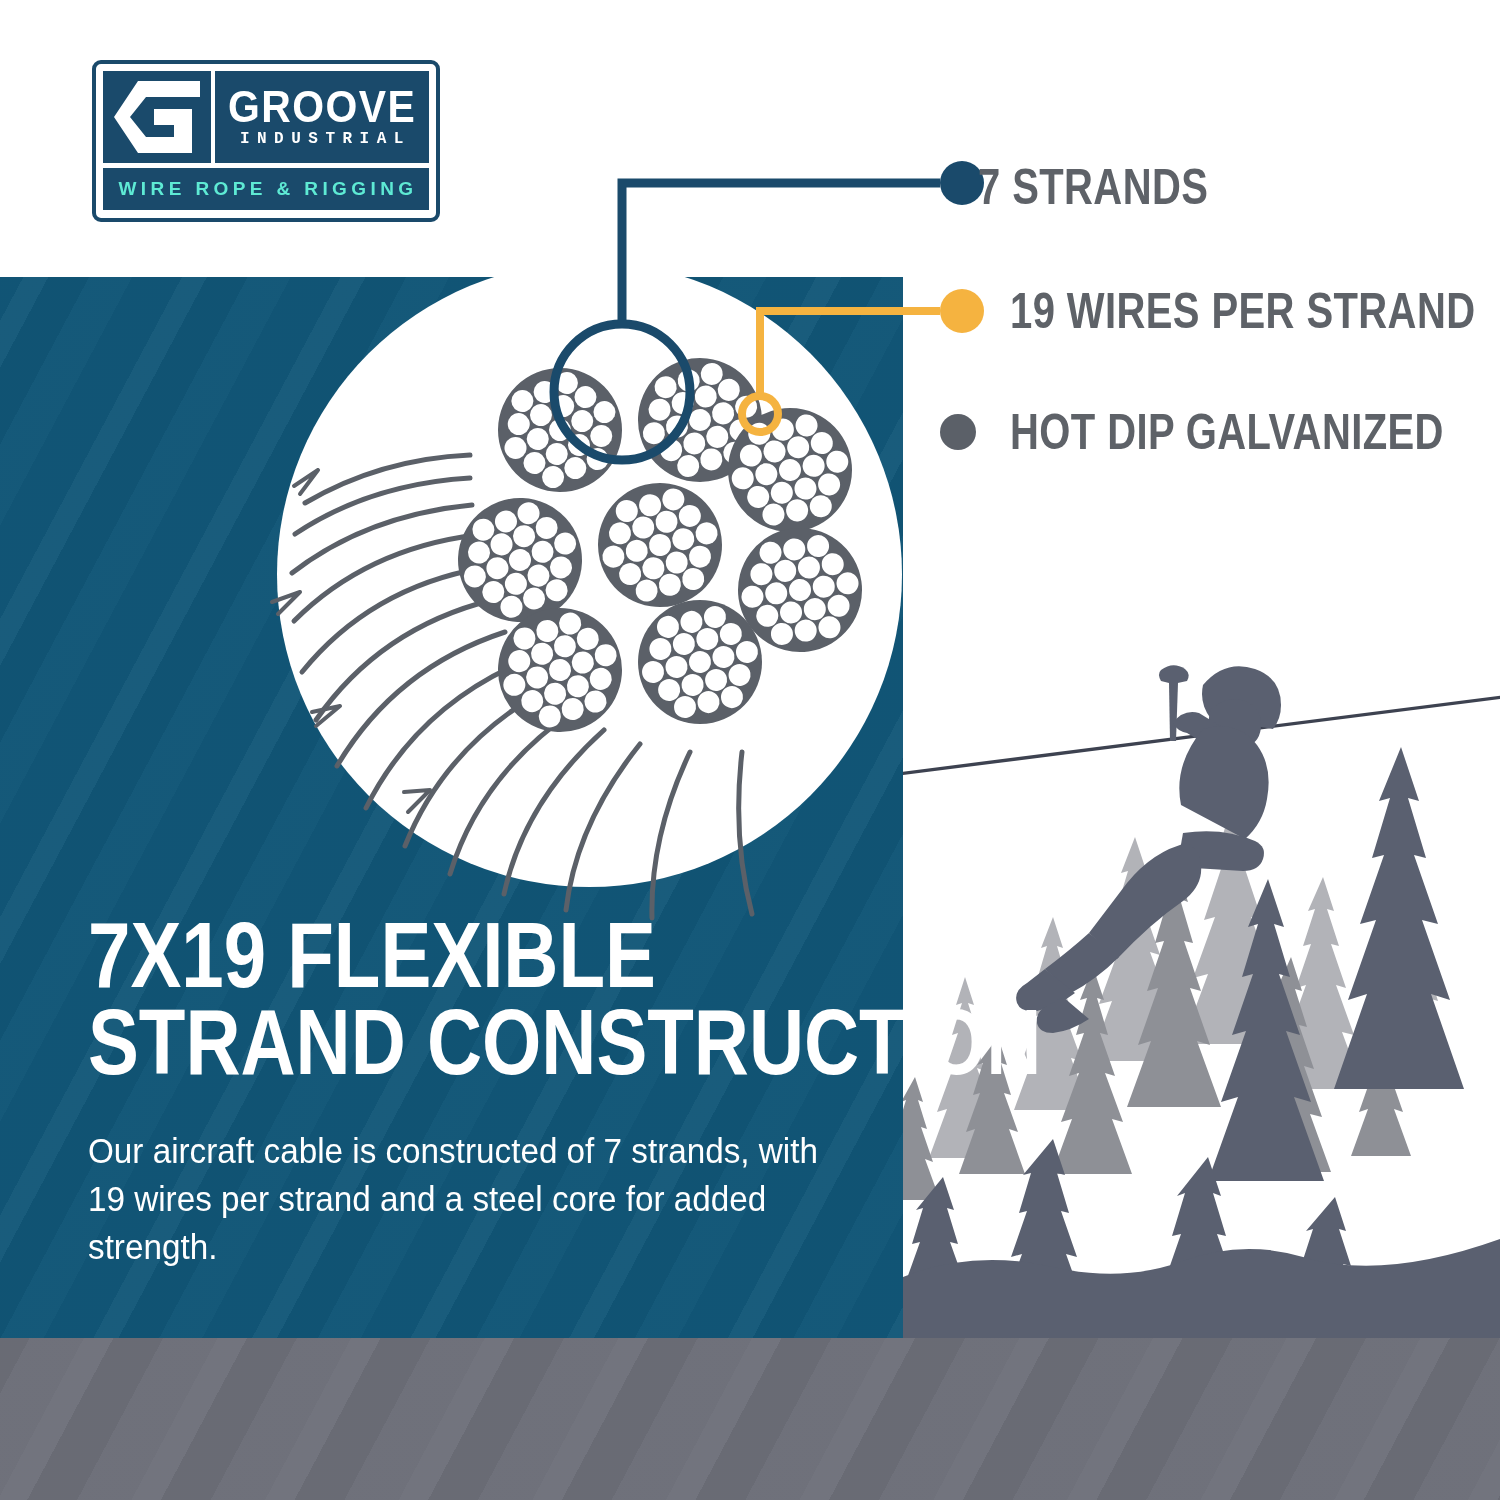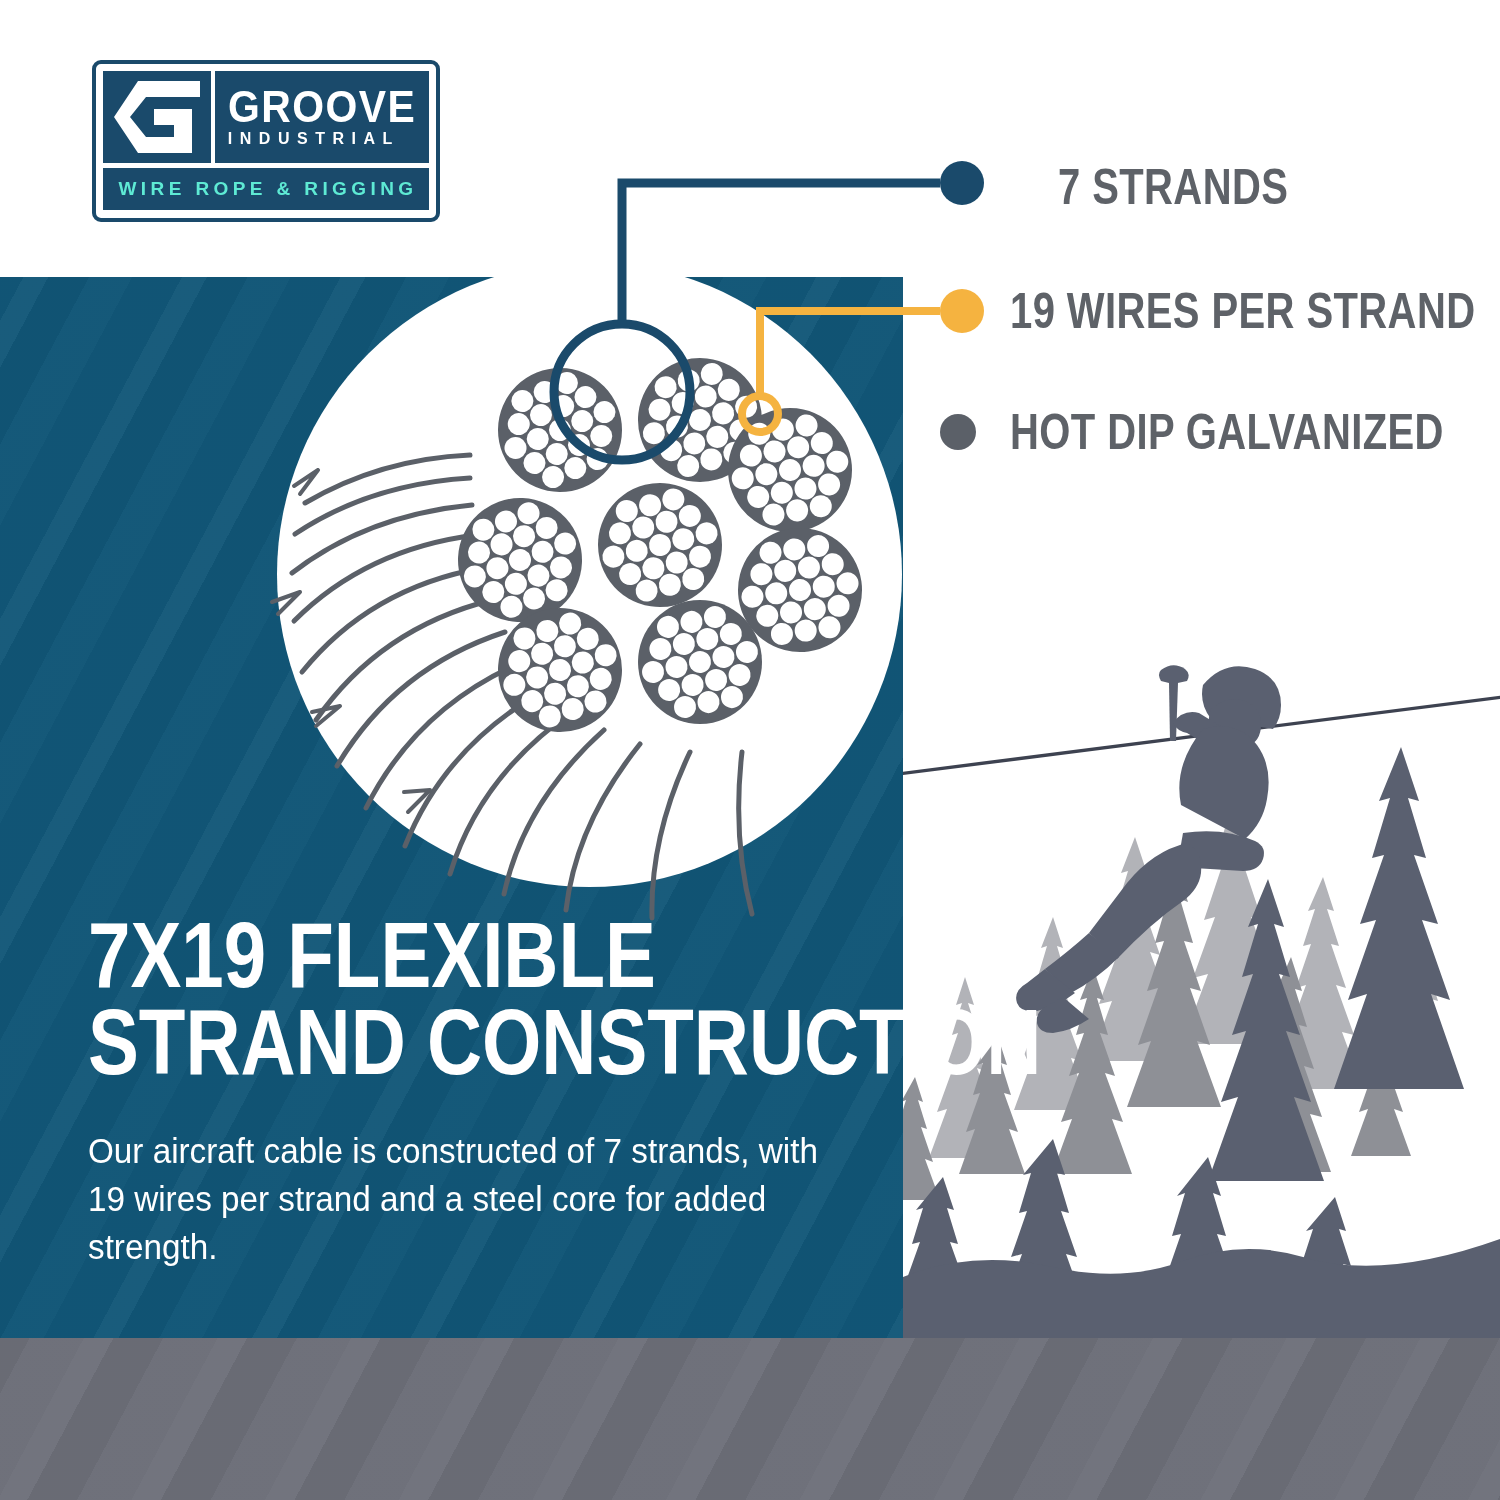--- a/index.html
+++ b/index.html
@@ -75,32 +75,32 @@
   }
   .logo-top{display:flex;height:92px;}
   .logo-mark{
     width:112px;height:100%;
     background:#1a4a6b;
     display:flex;align-items:center;justify-content:center;
     margin-right:4px;
   }
   .logo-word{
     flex:1;background:#1a4a6b;
-    display:flex;flex-direction:column;justify-content:center;
+    display:flex;flex-direction:column;align-items:center;justify-content:center;
     padding:4px 6px;box-sizing:border-box;
   }
   .logo-groove{
     color:#fff;font-weight:bold;font-size:44px;line-height:.94;
     letter-spacing:1.5px;transform:scaleX(.93);
     font-family:"Liberation Sans",sans-serif;
   }
   .logo-industrial{
     color:#fff;font-weight:bold;font-size:16px;
     letter-spacing:7.5px;margin-top:3px;padding-left:7px;
-    font-family:Liberation Sans, sans-serif;
+    font-family:Liberation Mono, monospace;
   }
   .logo-tagline{
     margin-top:5px;height:42px;background:#1a4a6b;
     display:flex;align-items:center;justify-content:center;
   }
   .logo-tagline span{
     color:#5eead4;font-weight:bold;font-size:19px;letter-spacing:4.4px;
     padding-left:4px;font-family:"Liberation Sans",sans-serif;
   }
 
@@ -112,21 +112,21 @@
     width:36px;height:36px;border-radius:50%;flex:none;
   }
   .callout .txt{
     color:#5e6268;font-weight:bold;
     font-size:50px;line-height:1;
     letter-spacing:.5px;
     transform:scaleX(.80);transform-origin:left center;
     white-space:nowrap;
     font-family:"Liberation Sans",sans-serif;
   }
-  #callout-0{left:988px;top:162px;}
+  #callout-0{left:908px;top:162px;}
   #callout-1{left:940px;top:286px;}
   #callout-2{left:940px;top:407px;}
 
   
   .headline{
     position:absolute;left:88px;top:912px;width:790px;
   }
   .headline h1{
     margin:0;color:#ffffff;font-weight:bold;
     font-size:93px;line-height:.94;letter-spacing:0px;

